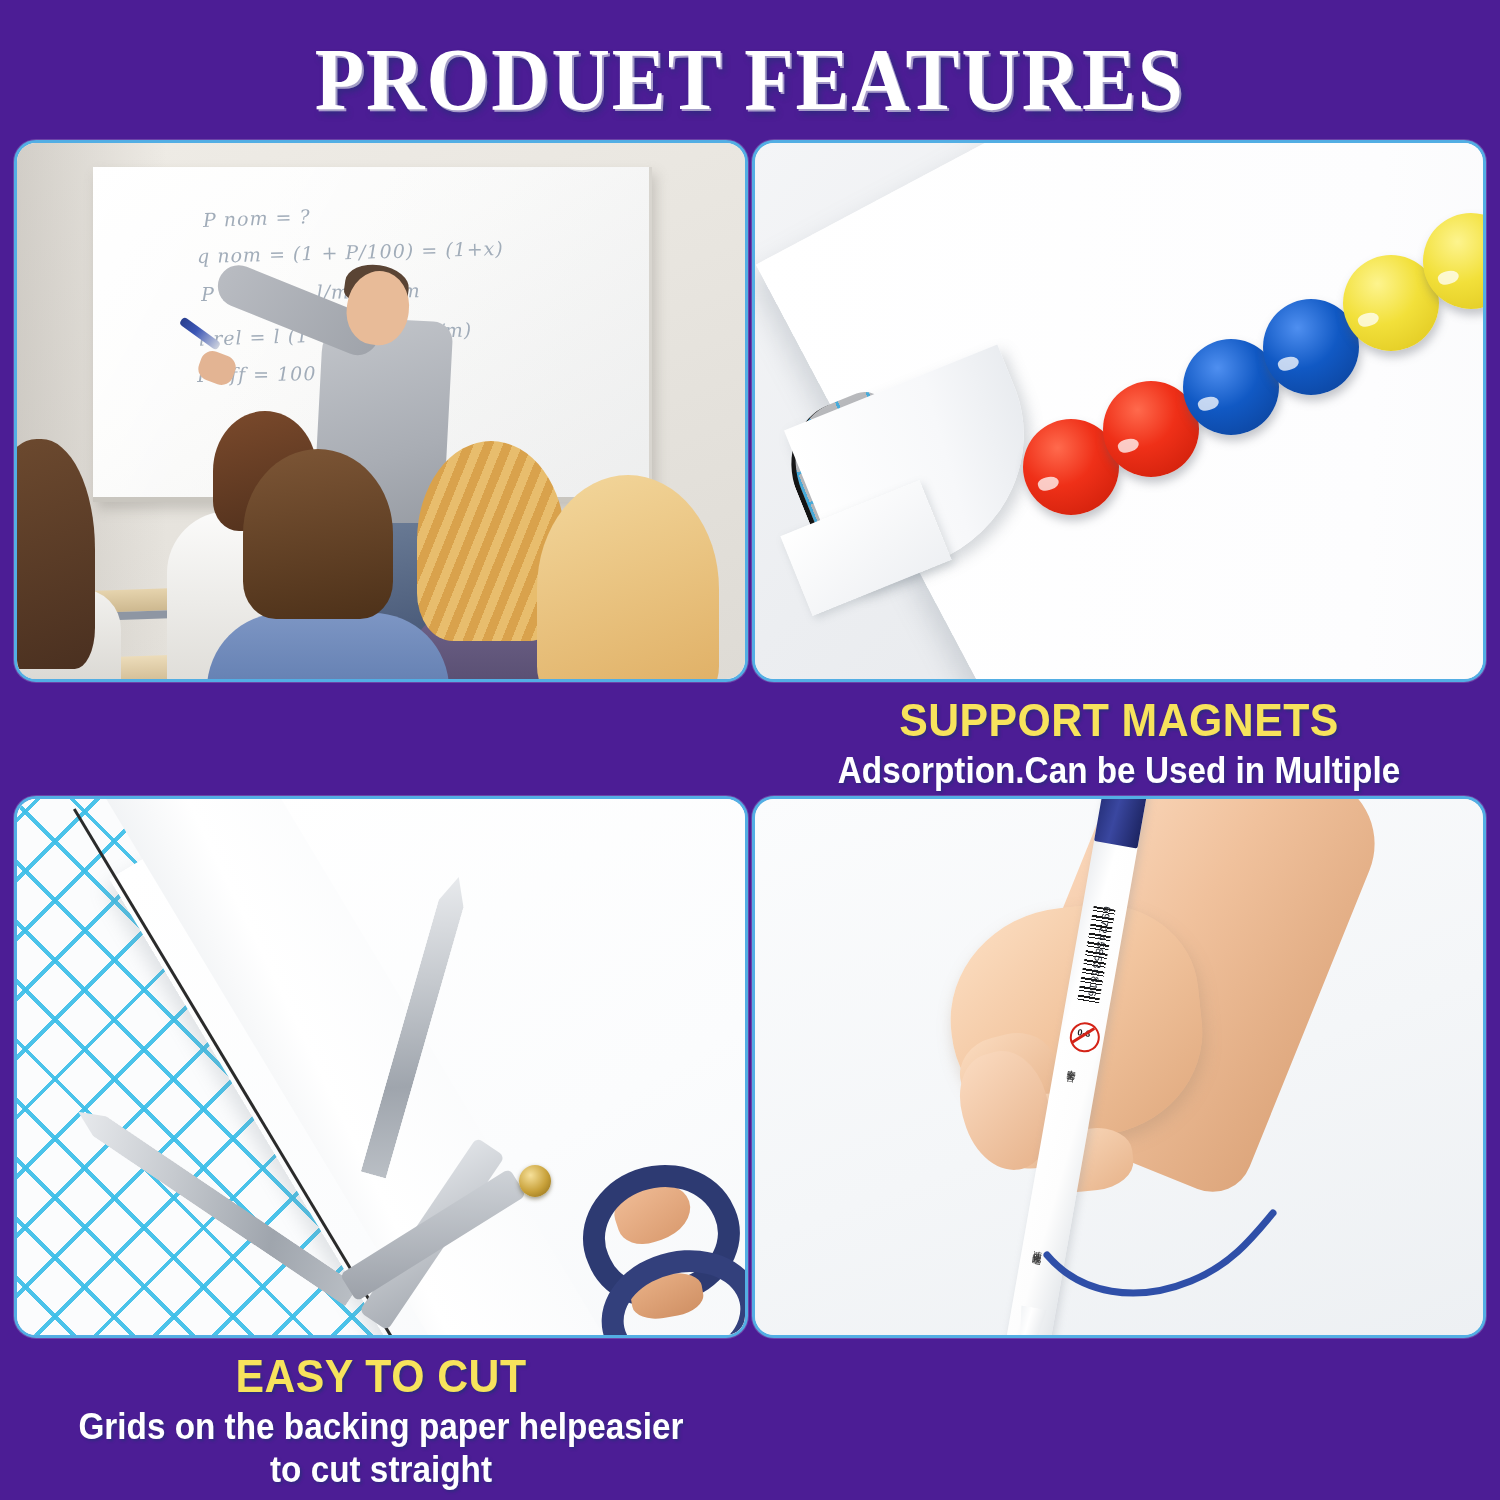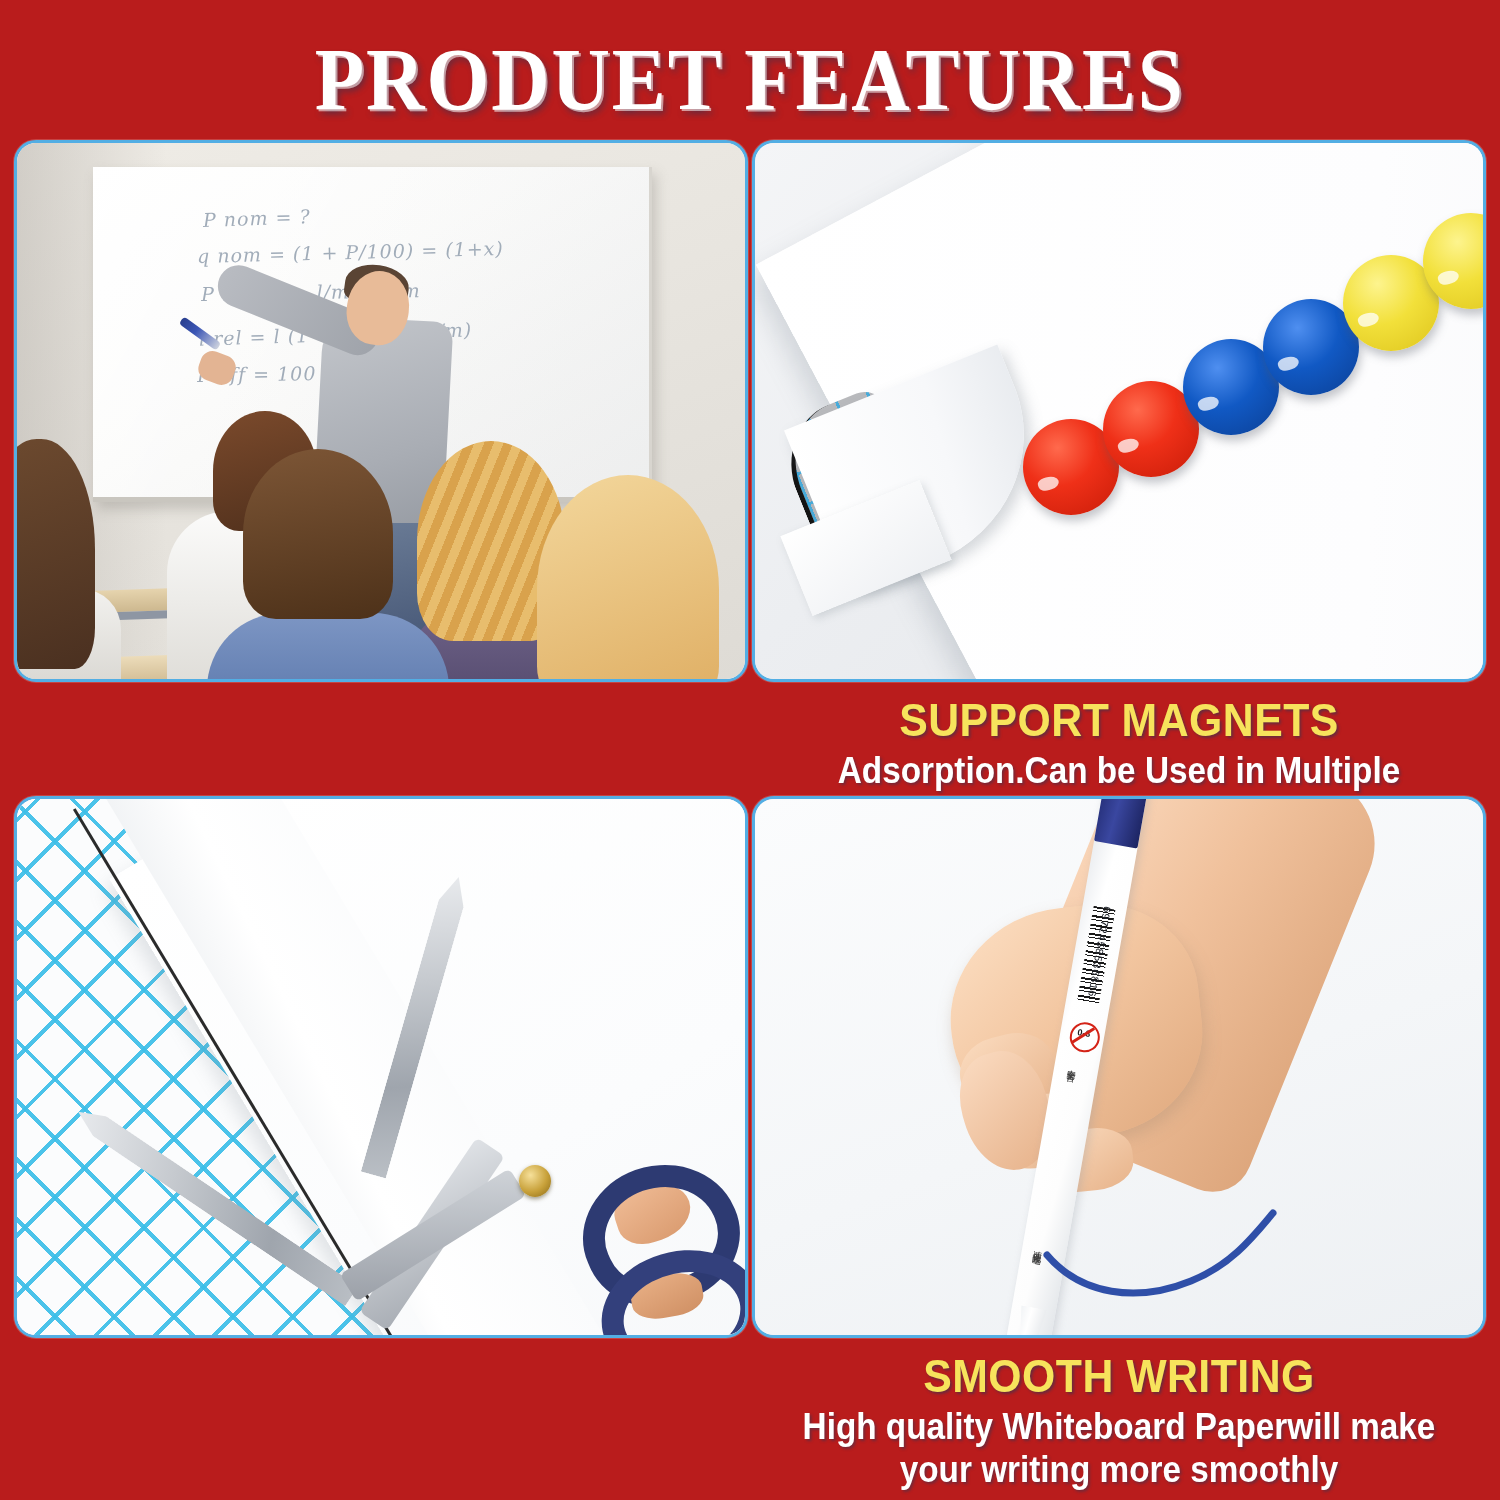--- a/index.html
+++ b/index.html
@@ -11,21 +11,21 @@
     height: 1500px;
     background: #1f7cbf;
     font-family: "Liberation Sans", sans-serif;
     overflow: hidden;
   }
 
   .poster {
     position: relative;
     width: 1500px;
     height: 1500px;
-    background: #b91c1c;
+    background: #4c1d95;
     box-sizing: border-box;
   }
 
   
   .title-bar {
     position: absolute;
     top: 36px;
     left: 0;
     width: 1500px;
     text-align: center;
@@ -625,20 +625,25 @@
             <div class="blade-arm-a"></div>
             <div class="blade-arm-b"></div>
             <div class="pivot-screw" style="left:502px; top:366px; background: radial-gradient(circle at 36% 32%, #f6e09a 0%, #c8a13a 55%, #8a6814 100%);"></div>
             <div class="finger-a" style="left:598px; top:386px;"></div>
             <div class="handle-a" style="left:566px; top:366px;"></div>
             <div class="finger-b" style="left:614px; top:476px;"></div>
             <div class="handle-b" style="left:584px; top:452px;"></div>
           </div>
         </div>
       </div>
+      <div class="caption">
+        <div class="cap-title">EASY TO CUT</div>
+        <div class="cap-sub">Grids on the backing paper helpeasier</div>
+        <div class="cap-sub" style="padding-top:0;">to cut straight</div>
+      </div>
     </div>
 
     <div class="cell c4">
       <div class="photo">
         <div class="photo-inner">
           <div class="write-scene">
             <div class="forearm"></div>
             <div class="fist"></div>
             <div class="knuckle k1"></div>
             <div class="knuckle k2"></div>
@@ -657,21 +662,16 @@
               <div class="marker-tip-cone"></div>
 
             </div>
 
             <svg class="ink-stroke" viewBox="0 0 260 110">
               <path d="M6,52 C40,92 96,100 150,78 C190,62 212,34 232,10" fill="none" stroke="#2f4fa8" stroke-width="7" stroke-linecap="round"></path>
             </svg>
           </div>
         </div>
       </div>
-      <div class="caption">
-        <div class="cap-title">SMOOTH WRITING</div>
-        <div class="cap-sub">High quality Whiteboard Paperwill make</div>
-        <div class="cap-sub" style="padding-top:0;">your writing more smoothly</div>
-      </div>
     </div>
 
   </div>
 </div>
 
 </body></html>

